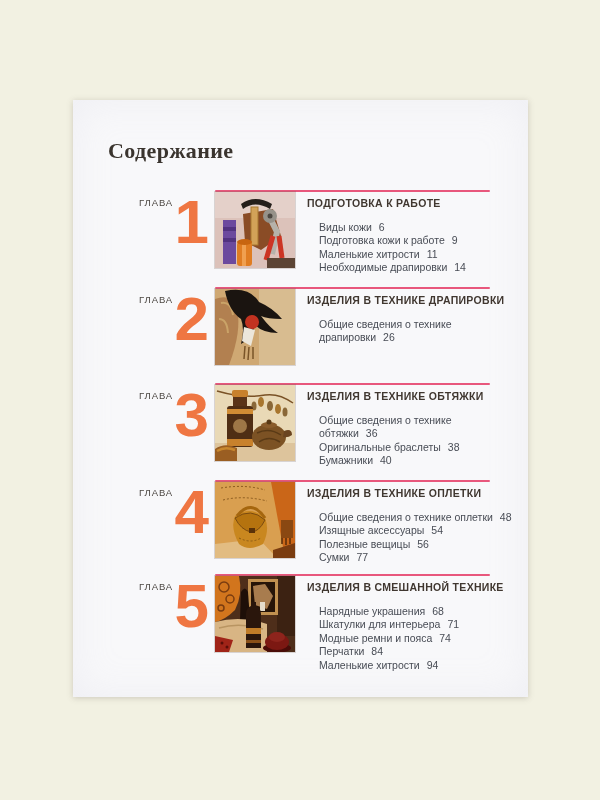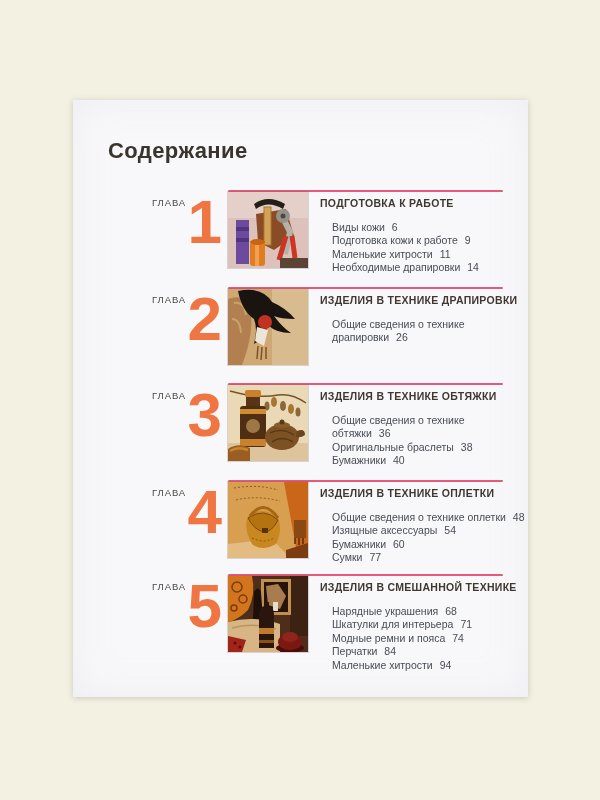--- a/index.html
+++ b/index.html
@@ -9,23 +9,23 @@
     font-family:"Liberation Sans","DejaVu Sans",sans-serif;
     position:relative;overflow:hidden;
   }
   .scan-page{
     position:absolute;left:73px;top:100px;width:455px;height:597px;
     background:#f8f8fa;
     box-shadow:0 1px 6px rgba(90,80,70,.25), inset 0 0 40px rgba(200,200,215,.18);
   }
   .toc-title{
     position:absolute;left:35px;top:38px;
-    font-size:22px;font-weight:600;letter-spacing:.4px;color:#3a342e;
-  }
-  .chapter{position:absolute;left:13px;width:433px;height:86px;}
+    font-size:22px;font-weight:600;letter-spacing:.4px;color:#3a342e;font-family:Liberation Serif, serif;
+  }
+  .chapter{position:absolute;left:0;width:433px;height:86px;}
   .rule{
     position:absolute;left:142px;top:0;width:275px;height:2px;
     background:#e8577c;border-radius:1px;
   }
   .glava{
     position:absolute;left:66px;top:7px;width:44px;
     font-size:9.5px;letter-spacing:.9px;color:#4c4742;
   }
   .bignum{
     position:absolute;left:88px;top:3px;width:48px;height:60px;
@@ -174,21 +174,21 @@
             <rect x="66" y="38" width="12" height="18" fill="#8a4812"></rect>
             <path d="M67 56 L67 62 M71 56 L71 63 M75 56 L75 62" stroke="#5a2c08" stroke-width="1.5"></path>
             <polygon points="58,68 80,61 80,76 58,76" fill="#7a3c10"></polygon>
           </svg>
         </div>
     <div class="chap-text">
       <div class="chap-title">ИЗДЕЛИЯ В ТЕХНИКЕ ОПЛЕТКИ</div>
       <ul class="sections">
             <li><span>Общие сведения о технике оплетки</span><span class="pagenum">48</span></li>
             <li><span>Изящные аксессуары</span><span class="pagenum">54</span></li>
-            <li><span>Бумажники</span><span class="pagenum">60</span></li>
+            <li><span>Полезные вещицы</span><span class="pagenum">56</span></li>
             <li><span>Сумки</span><span class="pagenum">77</span></li>
           </ul>
     </div>
   </div>
 
   <div class="chapter" style="top: 474px;">
     <div class="rule"></div>
     <div class="glava">ГЛАВА</div>
     <div class="bignum">5</div>
     <div class="thumb">

